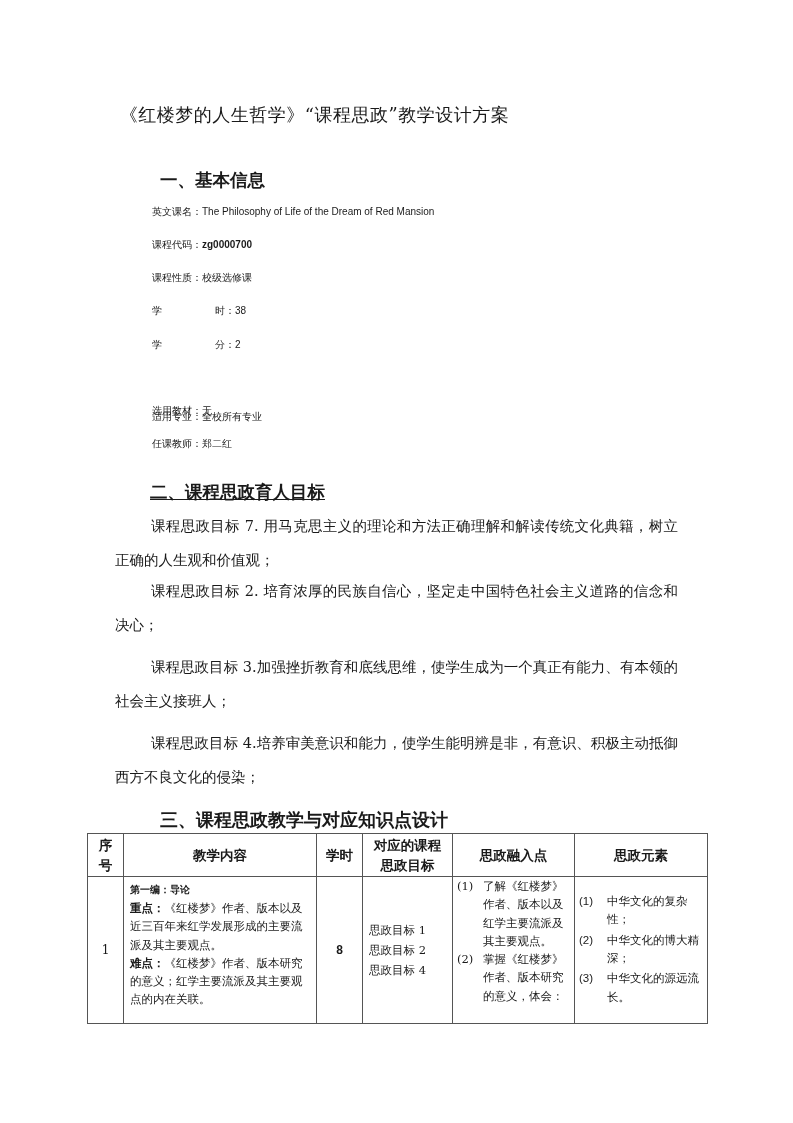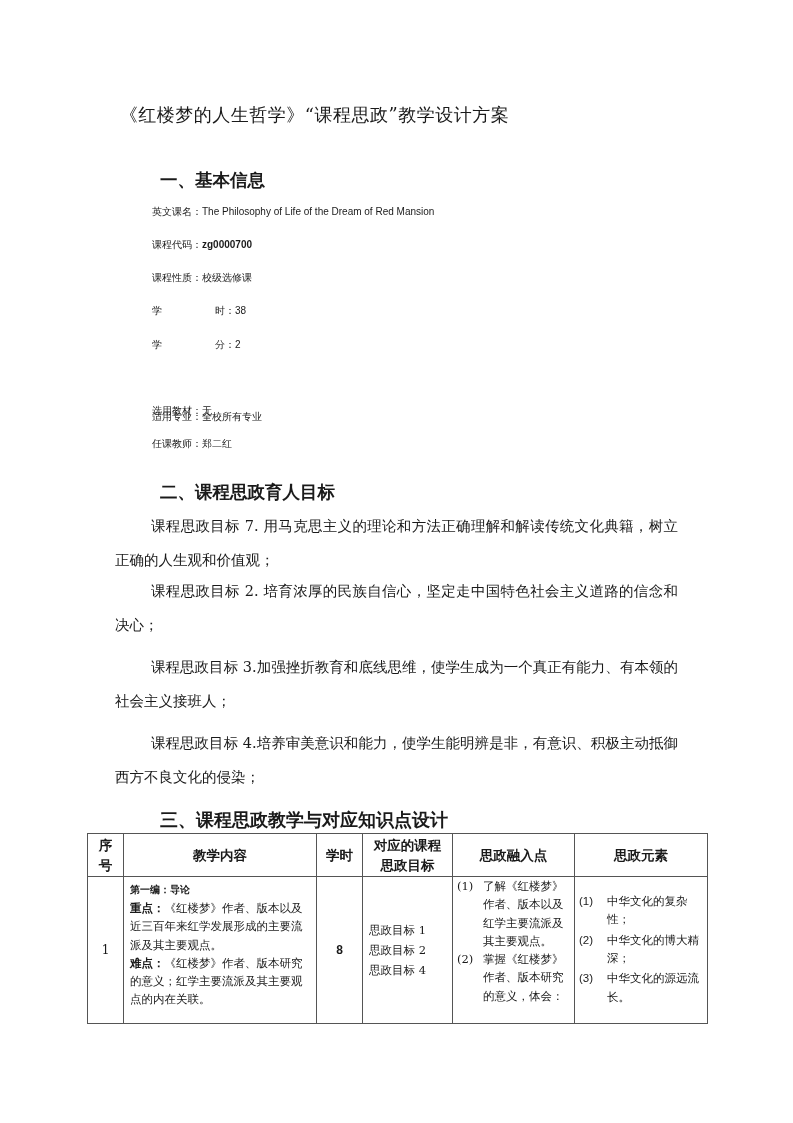--- a/index.html
+++ b/index.html
@@ -54,21 +54,21 @@
 <div class="abs info" style="top:371px;margin-top:39px;">
   <span>适用专业：</span><span>全校所有专业</span>
 </div>
 <div class="abs info" style="top:404px;text-align:center;">
   <span>选用教材：</span><span>无</span>
 </div>
 <div class="abs info" style="top:437px;">
   <span>任课教师：</span><span>郑二红</span>
 </div>
 
-<div class="abs h1" style="left:160px; top:480px;">二、课程思政育人目标</div>
+<div class="abs h1" style="left:150px; top:480px;text-decoration:underline;">二、课程思政育人目标</div>
 <div class="abs para" style="top:509px;">课程思政目标 7. 用马克思主义的理论和方法正确理解和解读传统文化典籍，树立正确的人生观和价值观；</div>
 <div class="abs para" style="top:574px;">课程思政目标 2. 培育浓厚的民族自信心，坚定走中国特色社会主义道路的信念和决心；</div>
 <div class="abs para" style="top:650px;">课程思政目标 3.加强挫折教育和底线思维，使学生成为一个真正有能力、有本领的社会主义接班人；</div>
 <div class="abs para" style="top:726px;">课程思政目标 4.培养审美意识和能力，使学生能明辨是非，有意识、积极主动抵御西方不良文化的侵染；</div>
 
 <div class="abs h1" style="left:160px; top:808px; font-size:18px;">三、课程思政教学与对应知识点设计</div>
 
 <table class="design">
   <colgroup>
     <col style="width:36px">

